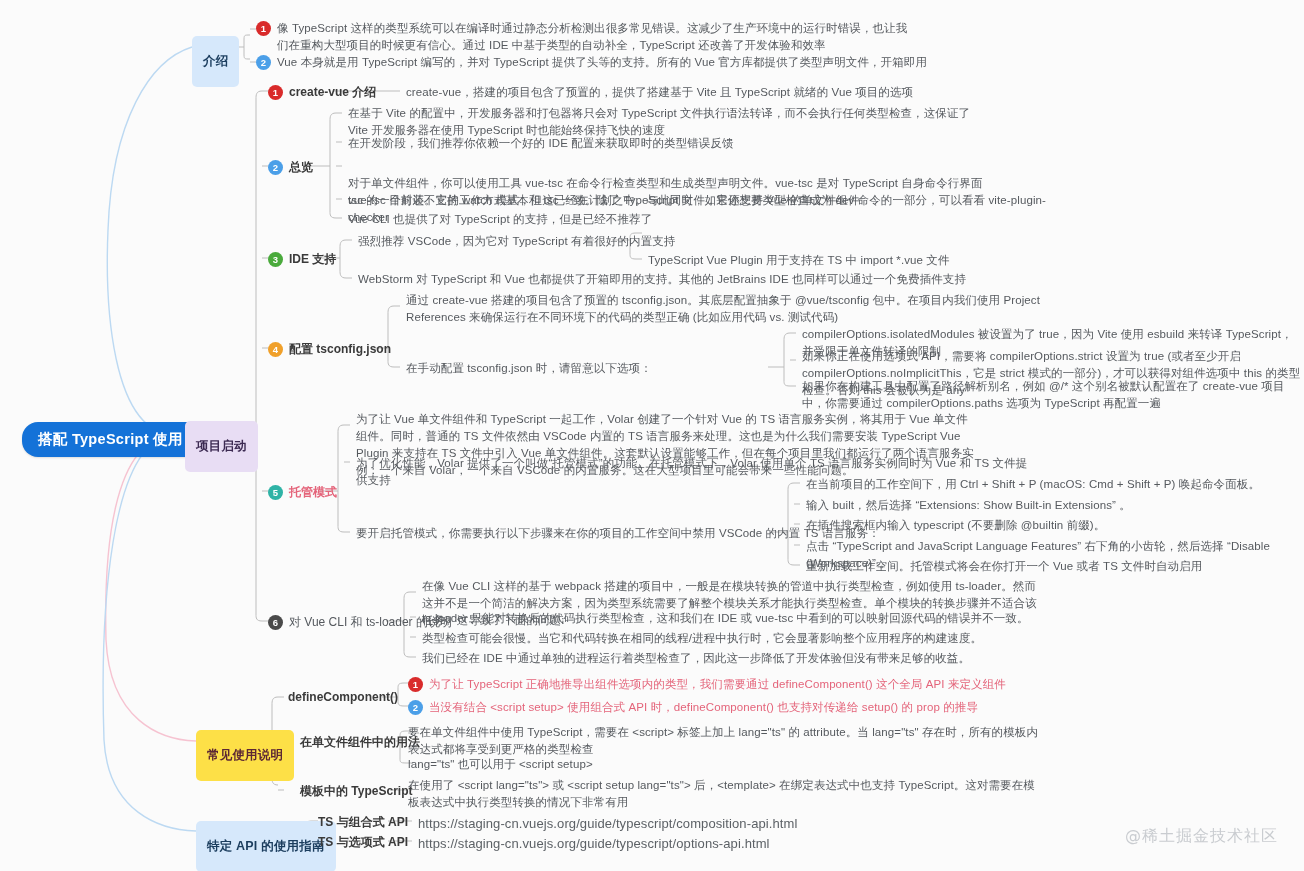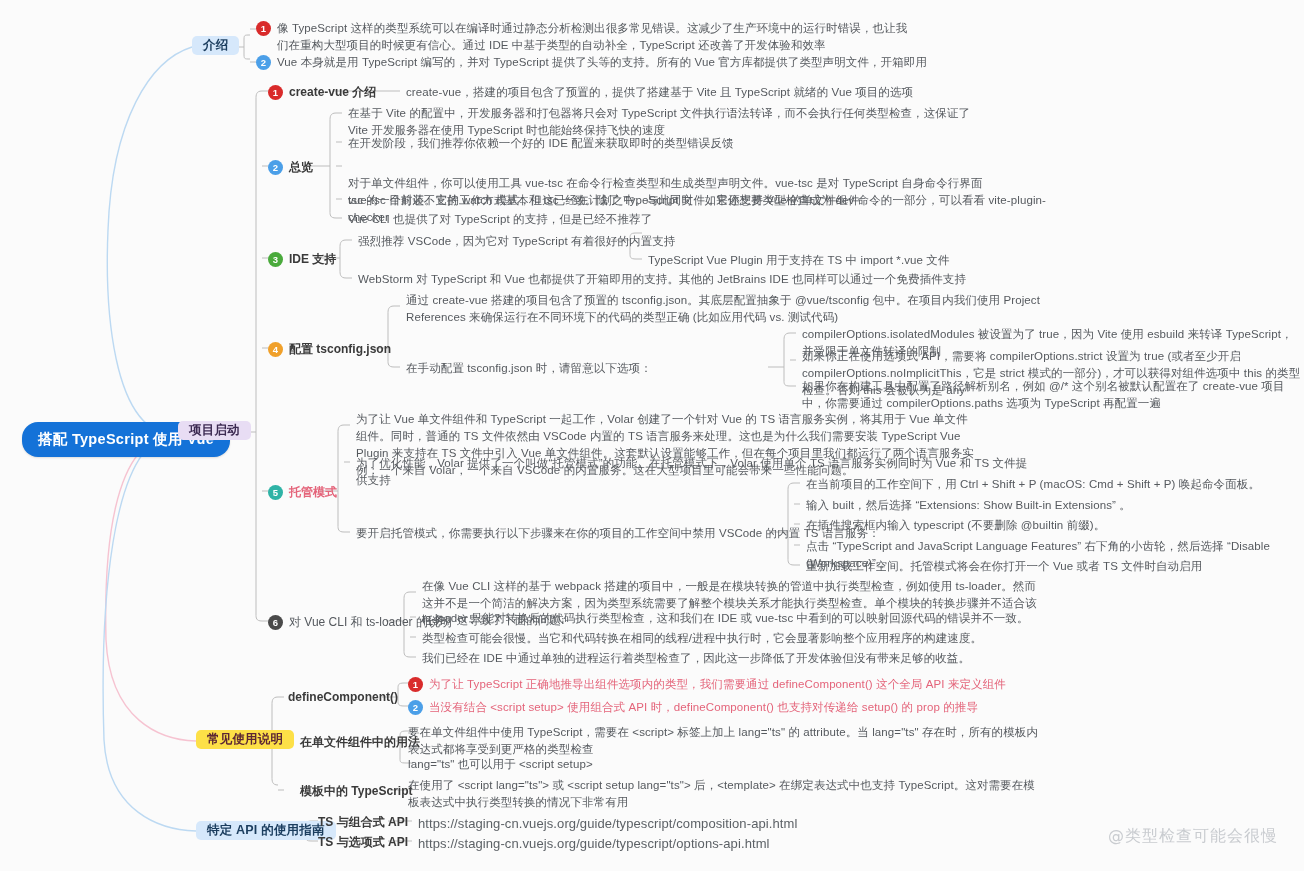--- a/index.html
+++ b/index.html
@@ -34,21 +34,21 @@
     border-radius: 16px;
     padding: 8px 16px;
     letter-spacing: .3px;
     box-shadow: 0 1px 2px rgba(0,0,0,.12);
   }
   
   .l1 {
     font-weight: bold;
     font-size: 12.5px;
     border-radius: 5px;
-    padding: 1px 11px;
+    padding: 17px 11px;
     letter-spacing: .2px;
   }
   .l1.blue  { background:#d6e8fb; color:#1b3d5e; }
   .l1.purple{ background:#e8ddf4; color:#3c2a52; }
   .l1.pink  { background:#fde047; color:#5c2734; }
   .l1.blue2 { background:#d6e8fb; color:#1b3d5e; }
 
   
   .l2 {
     font-size: 12px;
@@ -223,21 +223,21 @@
     </div>
   </div>
 
   <div class="leaf" style="left:256px; top:54px; width:700px; white-space:normal;">
     <div class="badge-line">
       <span class="badge b-blue">2</span>
       <span>Vue 本身就是用 TypeScript 编写的，并对 TypeScript 提供了头等的支持。所有的 Vue 官方库都提供了类型声明文件，开箱即用</span>
     </div>
   </div>
 
-  <div class="node l1 purple" style="left:178px; top:421px;">项目启动</div>
+  <div class="node l1 purple" style="left:185px; top:421px;">项目启动</div>
 
   <div class="node l2" style="left:268px; top:84px;">
     <span class="badge b-red">1</span>
     <span class="plain">create-vue 介绍</span>
   </div>
   <div class="leaf" style="left:406px; top:84px; width:600px; white-space:normal;">create-vue，搭建的项目包含了预置的，提供了搭建基于 Vite 且 TypeScript 就绪的 Vue 项目的选项</div>
 
   <div class="node l2" style="left:268px; top:159px;">
     <span class="badge b-blue">2</span>
     <span class="plain">总览</span>
@@ -322,14 +322,14 @@
   <div class="node l2" style="left:318px; top:814px;">
     <span class="plain">TS 与组合式 API</span>
   </div>
   <div class="leaf url" style="left:418px; top:815px;">https://staging-cn.vuejs.org/guide/typescript/composition-api.html</div>
 
   <div class="node l2" style="left:318px; top:834px;">
     <span class="plain">TS 与选项式 API</span>
   </div>
   <div class="leaf url" style="left:418px; top:835px;">https://staging-cn.vuejs.org/guide/typescript/options-api.html</div>
 
-  <div class="watermark">@类型检查可能会很慢</div>
+  <div class="watermark">@稀土掘金技术社区</div>
 </div>
 
 </body></html>

